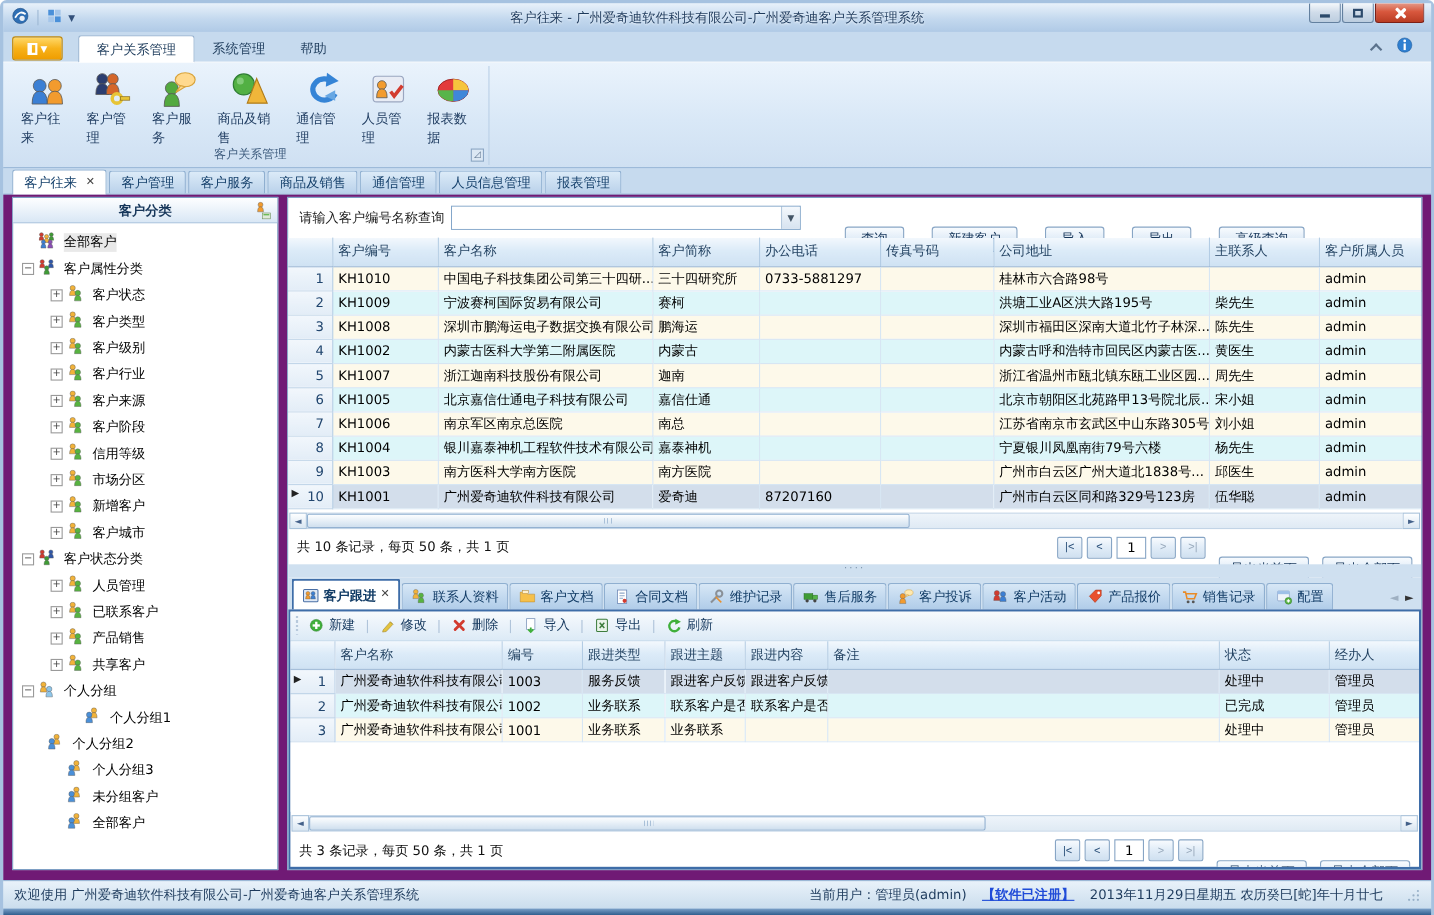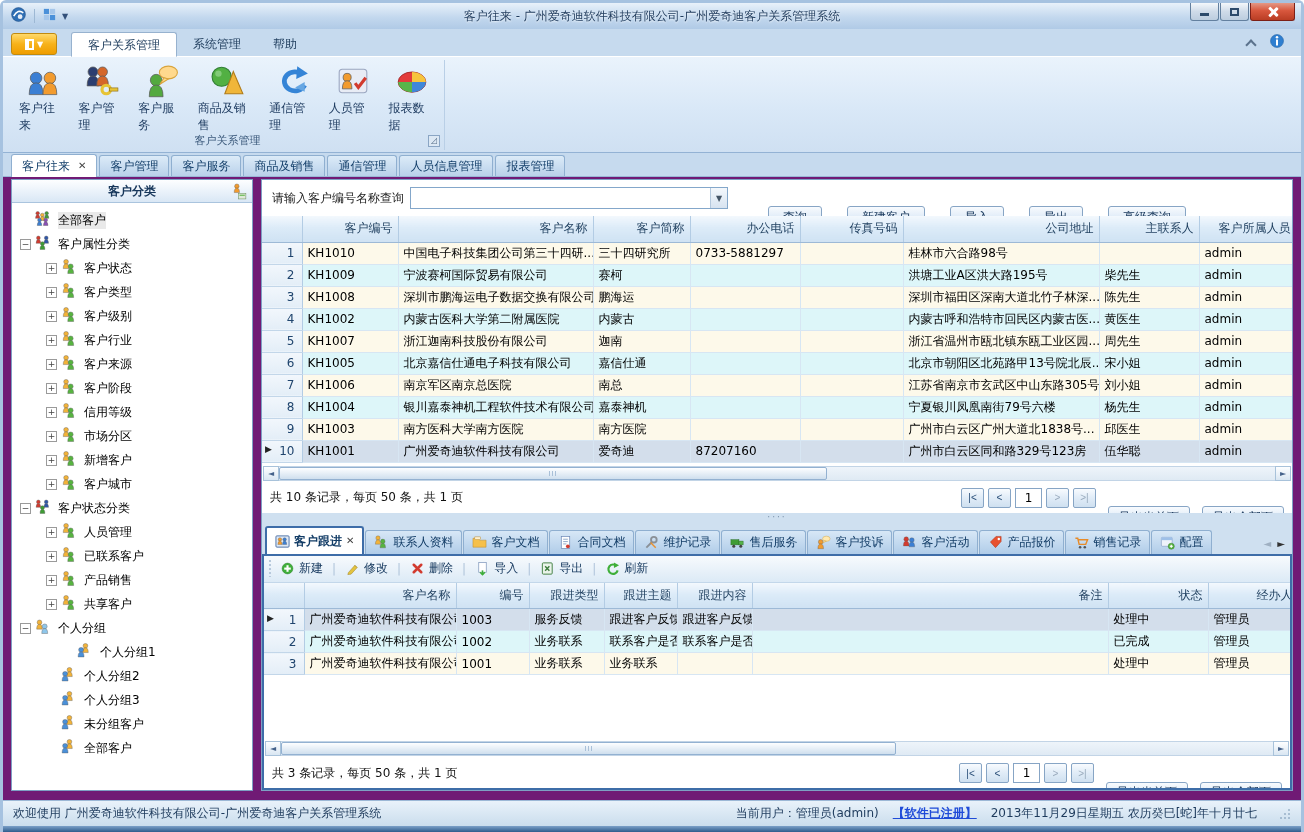--- a/index.html
+++ b/index.html
@@ -79,21 +79,21 @@
   .combo input { flex:1; border:none; outline:none; padding:0 4px; font:inherit; }
   .combo .drop { width:17px; background:linear-gradient(#f4f8fc,#d7e3f0); border-left:1px solid #b4c8dd;
                  display:flex; align-items:center; justify-content:center; color:#456; font-size:8px; }
   .btn { height:23px; padding:0 14px; background:linear-gradient(#f8fbfe,#e2edf8 45%,#cfe0f0); border:1px solid #87a5c5;
          border-radius:3px; color:#16365a; font:inherit; white-space:nowrap;margin-top:39px; }
   .search-row .btn { margin-left:25px; }
   .search-row .btn:first-of-type { margin-left:40px; }
 
   table.grid { border-collapse:collapse; table-layout:fixed; width:1034px; flex:0 0 auto; }
   .grid th { height:26px; background:linear-gradient(#f3f8fd,#dcebf8 45%,#cfe2f3); border-right:1px solid #b3cce4;
-             border-bottom:1px solid #9db9d6; font-weight:normal; color:#1e3e5e; text-align:right; padding:0 5px;
+             border-bottom:1px solid #9db9d6; font-weight:normal; color:#1e3e5e; text-align:left; padding:0 5px;
              white-space:nowrap; overflow:hidden; }
   .grid td { height:22px; border-right:1px solid #d7e6f3; border-bottom:1px solid #d7e6f3; padding:0 5px;
              white-space:nowrap; overflow:hidden; color:#000; }
   .grid td.rownum { background:linear-gradient(#f2f7fc,#e3edf7); border-right:1px solid #b3cce4; border-bottom:1px solid #c2d6e9;
                     text-align:right; color:#20456e; padding:0 7px 0 3px; }
   tr.odd  td:not(.rownum) { background:#fdf9ea; }
   tr.even td:not(.rownum) { background:#ddf6f9; }
   tr.selected td:not(.rownum) { background:#d3deeb; }
   .marker { float:left; font-size:9px; color:#222; }
 
@@ -513,21 +513,21 @@
           <div class="tree-item" style="padding-left: 50px;">
             <span class="tspacer"></span>
             <span class="ticon"><svg width="18" height="18" viewBox="0 0 32 32">
                 <circle cx="15" cy="5" r="4.2" fill="#f2b33a" stroke="#5a5a5a" stroke-width="0.7"></circle>
                 <path d="M 10 17 Q 10 8.5 15 8.5 Q 20 8.5 20 17 Z" fill="#f2b33a" stroke="#5a5a5a" stroke-width="0.7"></path>
                 <circle cx="7.25" cy="12.2" r="4.41" fill="#4a90d9" stroke="#5a5a5a" stroke-width="0.7"></circle>
                 <path d="M 2 24.8 Q 2 15.875 7.25 15.875 Q 12.5 15.875 12.5 24.8 Z" fill="#4a90d9" stroke="#5a5a5a" stroke-width="0.7"></path>
               </svg></span>
             <span class="tlabel">个人分组1</span>
           </div>
-          <div class="tree-item" style="padding-left: 34px;">
+          <div class="tree-item" style="padding-left: 16px;">
             <span class="tspacer"></span>
             <span class="ticon"><svg width="18" height="18" viewBox="0 0 32 32">
                 <circle cx="15" cy="5" r="4.2" fill="#f2b33a" stroke="#5a5a5a" stroke-width="0.7"></circle>
                 <path d="M 10 17 Q 10 8.5 15 8.5 Q 20 8.5 20 17 Z" fill="#f2b33a" stroke="#5a5a5a" stroke-width="0.7"></path>
                 <circle cx="7.25" cy="12.2" r="4.41" fill="#4a90d9" stroke="#5a5a5a" stroke-width="0.7"></circle>
                 <path d="M 2 24.8 Q 2 15.875 7.25 15.875 Q 12.5 15.875 12.5 24.8 Z" fill="#4a90d9" stroke="#5a5a5a" stroke-width="0.7"></path>
               </svg></span>
             <span class="tlabel">个人分组2</span>
           </div>
           <div class="tree-item" style="padding-left: 34px;">

